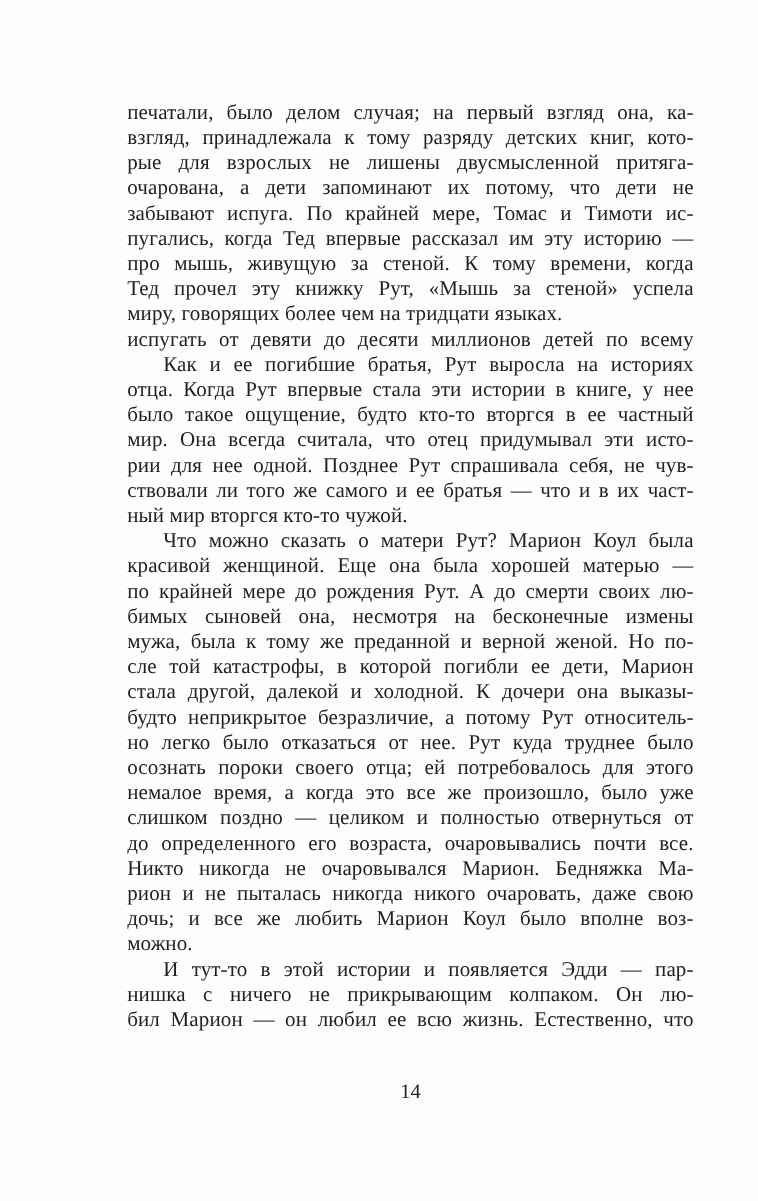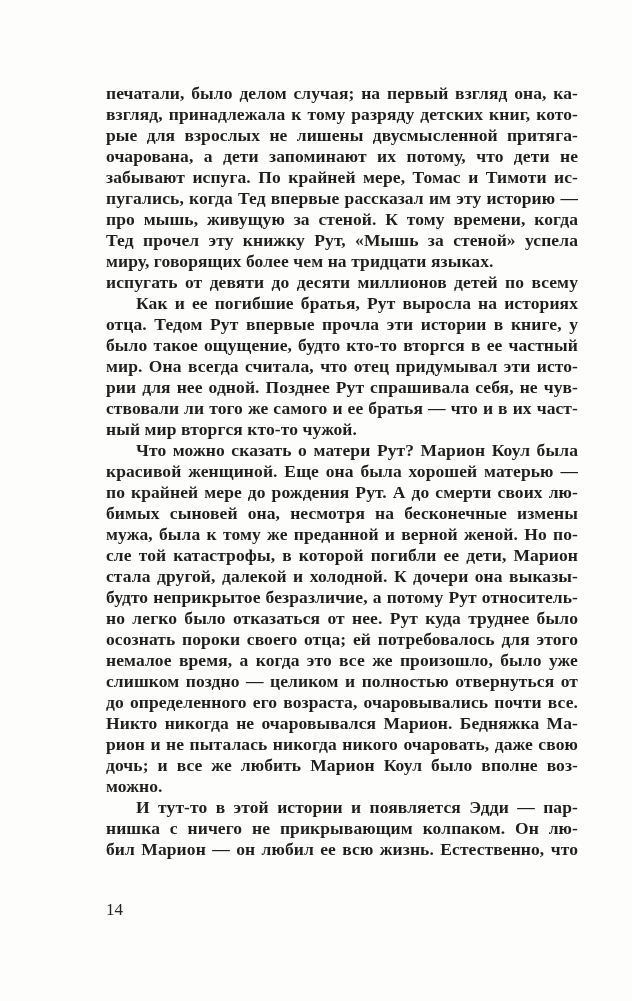--- a/index.html
+++ b/index.html
@@ -27,35 +27,34 @@
     letter-spacing: 0.1px;
   }
   .paragraph {
     margin: 0;
     padding: 0;
   }
   .line {
     height: 21px;
     overflow: hidden;
     text-align: left;
-    font-weight: bold;
   }
   .line.justify {
     text-align: justify;
     text-align-last: justify;
   }
   .line.indent {
     text-indent: 30px;
   }
   .page-number {
     position: absolute;
     left: 106px;
     top: 899px;
     width: 472px;
-    text-align: left;
+    text-align: center;
     font-size: 17px;
     line-height: 21px;
     color: #222222;
   }
 </style>
 </head>
 <body>
 
 <div class="page">
   <div class="text-block">
@@ -66,21 +65,21 @@
         <div class="line justify">очарована, а дети запоминают их потому, что дети не</div>
         <div class="line justify">забывают испуга. По крайней мере, Томас и Тимоти ис-</div>
         <div class="line justify">пугались, когда Тед впервые рассказал им эту историю —</div>
         <div class="line justify">про мышь, живущую за стеной. К тому времени, когда</div>
         <div class="line justify">Тед прочел эту книжку Рут, «Мышь за стеной» успела</div>
         <div class="line">миру, говорящих более чем на тридцати языках.</div>
         <div class="line justify">испугать от девяти до десяти миллионов детей по всему</div>
       </div>
       <div class="paragraph">
         <div class="line justify indent">Как и ее погибшие братья, Рут выросла на историях</div>
-        <div class="line justify">отца. Тедом Рут впервые прочла эти истории в книге, у нее</div>
+        <div class="line justify">отца. Когда Рут впервые стала эти истории в книге, у нее</div>
         <div class="line justify">было такое ощущение, будто кто-то вторгся в ее частный</div>
         <div class="line justify">мир. Она всегда считала, что отец придумывал эти исто-</div>
         <div class="line justify">рии для нее одной. Позднее Рут спрашивала себя, не чув-</div>
         <div class="line justify">ствовали ли того же самого и ее братья — что и в их част-</div>
         <div class="line">ный мир вторгся кто-то чужой.</div>
       </div>
       <div class="paragraph">
         <div class="line justify indent">Что можно сказать о матери Рут? Марион Коул была</div>
         <div class="line justify">красивой женщиной. Еще она была хорошей матерью —</div>
         <div class="line justify">по крайней мере до рождения Рут. А до смерти своих лю-</div>

